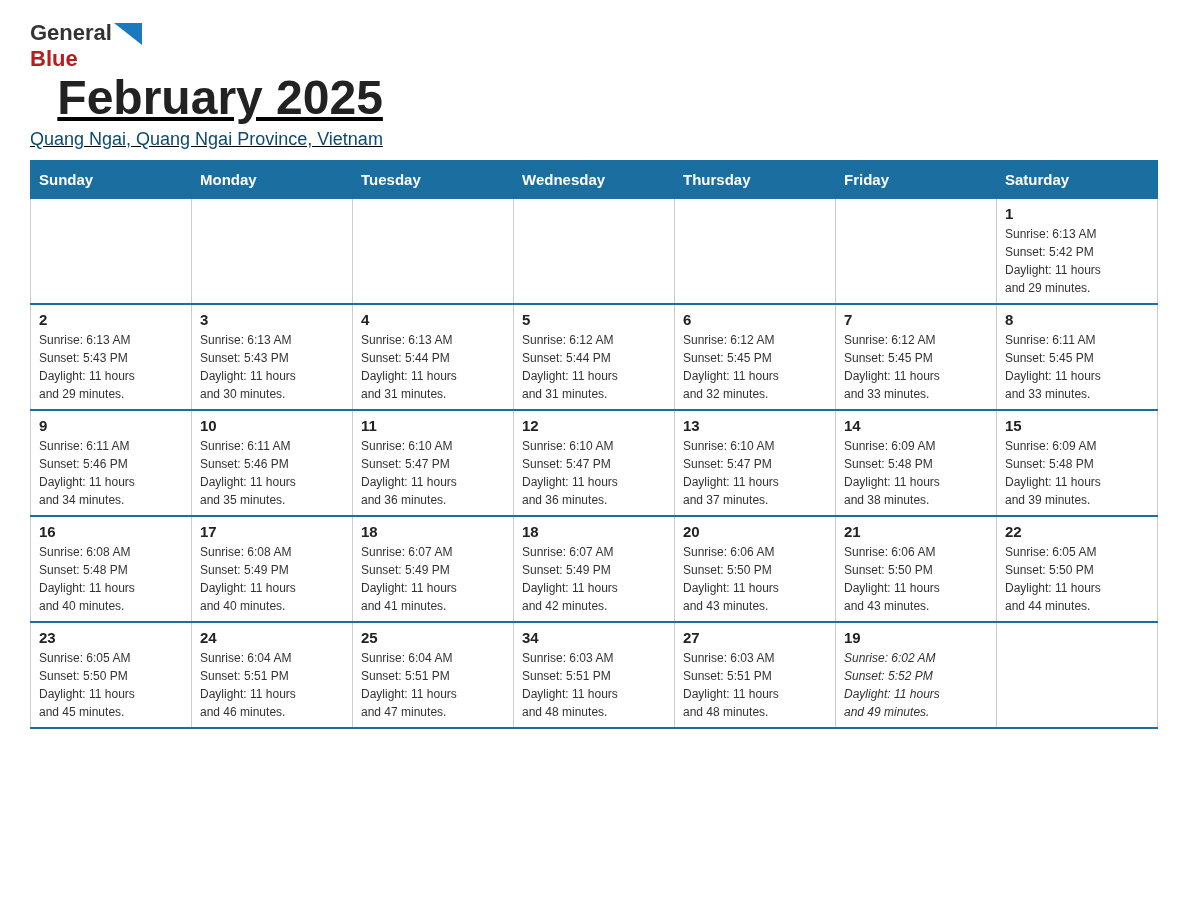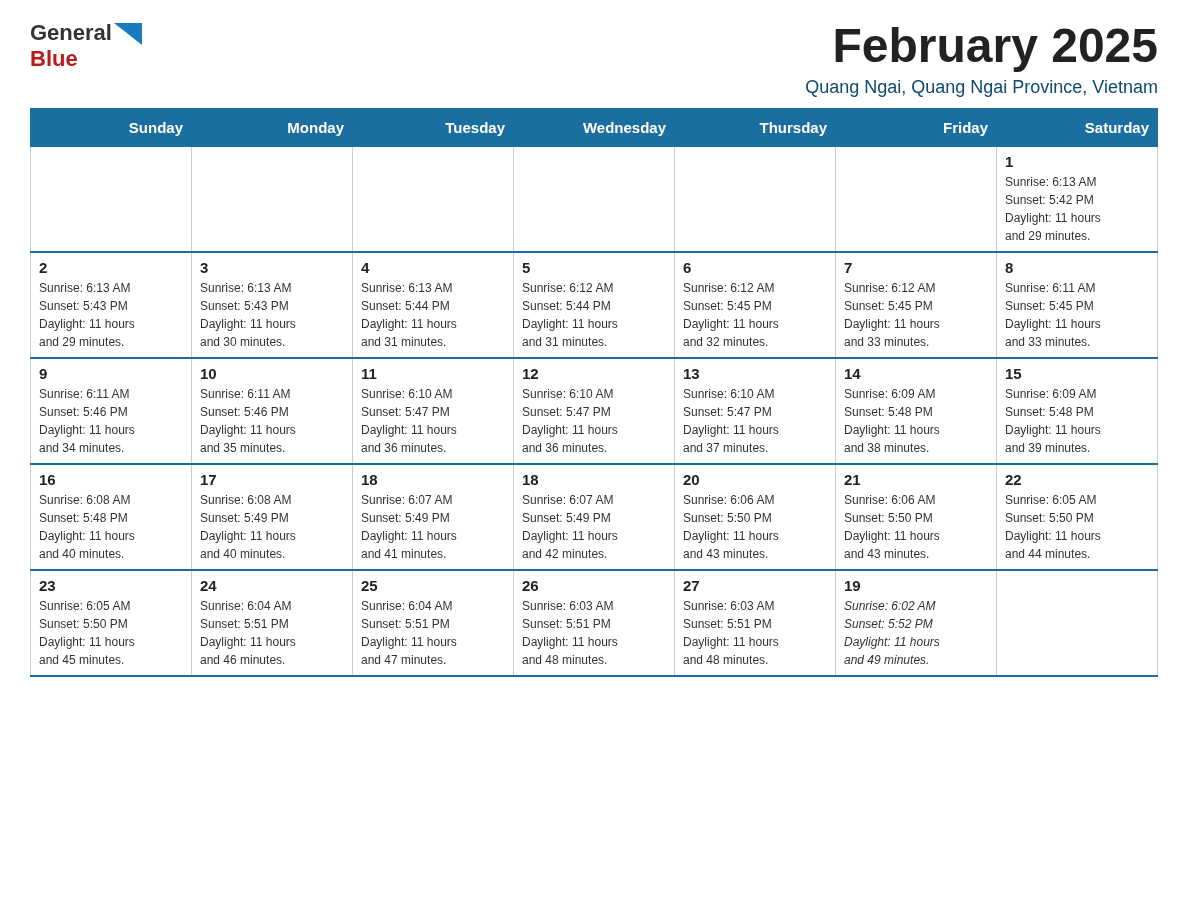--- a/index.html
+++ b/index.html
@@ -8,33 +8,35 @@
       background: #fff;
       padding: 20px 30px;
       width: 1188px;
       min-height: 918px;
     }
     .header {
       display: flex;
       justify-content: space-between;
       align-items: flex-start;
       margin-bottom: 8px;
+      flex-direction: column;
     }
     .logo-text-general {
       font-size: 22px;
       font-weight: bold;
       color: #333;
     }
     .logo-text-blue {
       font-size: 22px;
       font-weight: bold;
       color: #b91c1c;
     }
     .title-section {
       text-align: right;
+      text-decoration: underline;
     }
     .month-title {
       font-size: 48px;
       font-weight: bold;
       color: #222;
       line-height: 1.1;
     }
     .location-title {
       font-size: 18px;
       color: #0c4a6e;
@@ -44,21 +46,21 @@
       width: 100%;
       border-collapse: collapse;
       margin-top: 10px;
     }
     .calendar-table thead tr th {
       background-color: #1a6fa0;
       color: #fff;
       font-size: 15px;
       font-weight: bold;
       padding: 10px 8px;
-      text-align: right;
+      text-align: left;
       border: 1px solid #1a6fa0;
     }
     .calendar-table tbody tr td {
       vertical-align: top;
       padding: 6px 8px;
       border: 1px solid #ccc;
       width: 14.28%;
       min-height: 90px;
       font-size: 12px;
       color: #333;
@@ -308,21 +310,21 @@
 and 46 minutes.</div>
         </td>
         <td>
           <div class="day-number">25</div>
           <div class="day-info" style="white-space: pre-line;">Sunrise: 6:04 AM
 Sunset: 5:51 PM
 Daylight: 11 hours
 and 47 minutes.</div>
         </td>
         <td>
-          <div class="day-number">26</div>
+          <div class="day-number">34</div>
           <div class="day-info" style="white-space: pre-line;">Sunrise: 6:03 AM
 Sunset: 5:51 PM
 Daylight: 11 hours
 and 48 minutes.</div>
         </td>
         <td>
           <div class="day-number">27</div>
           <div class="day-info" style="white-space: pre-line;">Sunrise: 6:03 AM
 Sunset: 5:51 PM
 Daylight: 11 hours

